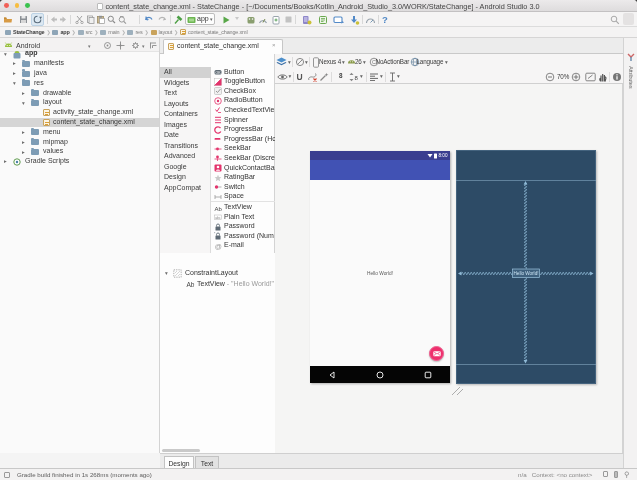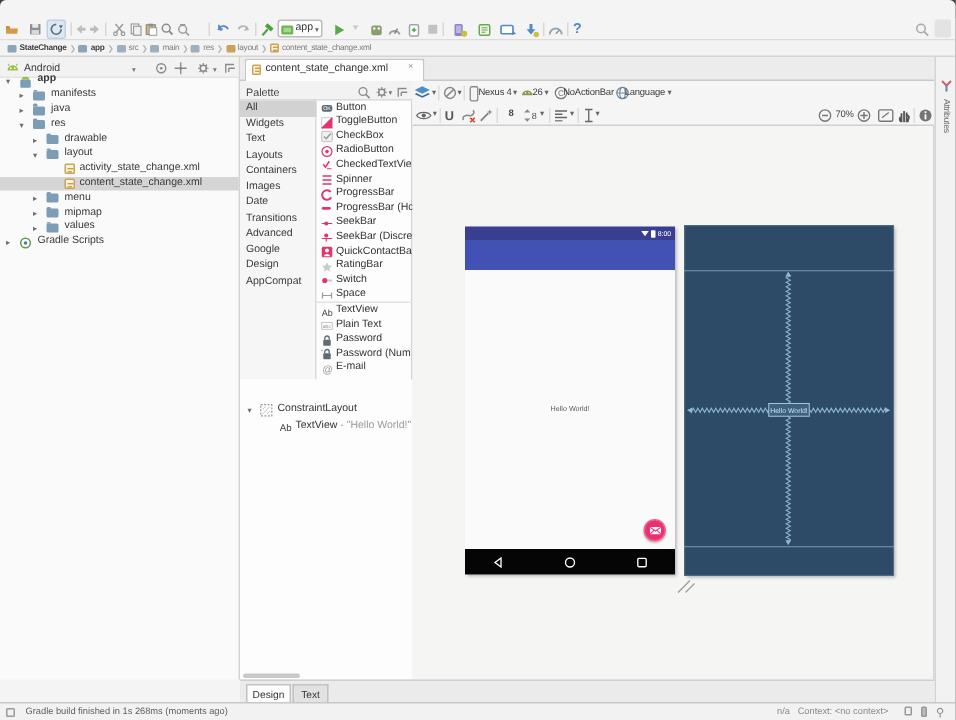--- a/index.html
+++ b/index.html
@@ -54,20 +54,26 @@
 #status{left:0;top:468px;width:637px;height:12px;background:#f3f2f2;border-top:1px solid #c8c8c8;font-size:6.2px;color:#5d5d5d;}
 
 #phone{left:35px;top:97px;width:140px;height:232px;background:#fcfcfc;box-shadow:1px 1px 2px rgba(0,0,0,0.28);}
 #pstatus{left:0;top:0;width:140px;height:9px;background:#3a3e90;}
 #pappbar{left:0;top:9px;width:140px;height:20px;background:#4152b4;}
 #pnav{left:0;top:215px;width:140px;height:17px;background:#050505;}
 #bp{left:181px;top:96px;width:140px;height:234px;background:#2d4b66;box-shadow:1px 1px 2px rgba(0,0,0,0.25);}
 </style></head>
 <body>
 <div id="win">
+  <div id="title" class="abs">
+    <div class="light abs" style="left:4.2px;background:#f15f57;"></div>
+    <div class="light abs" style="left:14.6px;background:#f7bd41;"></div>
+    <div class="light abs" style="left:25.2px;background:#3ac24e;"></div>
+    <div class="t abs"><span style="display:inline-block;width:6px;height:7px;background:#fff;border:0.5px solid #bbb;border-radius:1px;vertical-align:-1px;margin-right:2px;"></span>content_state_change.xml - StateChange - [~/Documents/Books/Kotlin_Android_Studio_3.0/WORK/StateChange] - Android Studio 3.0</div>
+  </div>
   <div id="toolbar" class="abs">
       <svg class="abs" style="left:2.5px;top:2.5px;" width="10" height="9" viewBox="0 0 10 9">
         <path d="M1,2.5 L1,7.5 L8.5,7.5 L9,4 L3.8,4 L3.2,2.5 Z" fill="#d79a44"></path>
         <path d="M1,2.5 L3.2,2.5 L3.8,4 L1,4 Z" fill="#c08a3a"></path>
       </svg>
       <svg class="abs" style="left:18.5px;top:2.5px;" width="9" height="9" viewBox="0 0 9 9">
         <rect x="1" y="1" width="7" height="7" rx="0.5" fill="#8b8f94"></rect>
         <rect x="2.5" y="1" width="4" height="2.5" fill="#e8e8e8"></rect>
         <rect x="2" y="5" width="5" height="3" fill="#d7d7d7"></rect>
       </svg>
@@ -302,35 +308,20 @@
       <div class="row" style="top:118.8px;">
         <span class="arr" style="left:4px;">▸</span>
         <svg class="abs" style="left:13px;top:1.5px;" width="8" height="8" viewBox="0 0 8 8">
           <circle cx="4" cy="4" r="3.2" stroke="#5f9b4f" stroke-width="1" fill="#fff"></circle>
           <circle cx="4" cy="4" r="1.2" fill="#4a7ea8"></circle>
         </svg>
         <span class="txt" style="left:25px;">Gradle Scripts</span>
       </div>
     </div>
   <div id="pal" class="abs">
-      <div id="palhead" class="abs">
-        <div class="abs" style="left:4px;top:2.5px;font-size:7.2px;color:#444;">Palette</div>
-        <svg class="abs" style="left:78px;top:2.5px;" width="9" height="9" viewBox="0 0 9 9">
-          <circle cx="4" cy="4" r="2.6" stroke="#8a8a8a" stroke-width="0.9" fill="none"></circle>
-          <path d="M6,6 L8.4,8.4" stroke="#8a8a8a" stroke-width="1.1"></path>
-        </svg>
-        <svg class="abs" style="left:90px;top:2.5px;" width="9" height="9" viewBox="0 0 9 9">
-          <circle cx="4.5" cy="4.5" r="2" stroke="#8a8a8a" fill="none" stroke-width="1"></circle>
-          <path d="M4.5,1 L4.5,2.5 M4.5,6.5 L4.5,8 M1,4.5 L2.5,4.5 M6.5,4.5 L8,4.5 M2,2 L3,3 M6,6 L7,7 M7,2 L6,3 M2,7 L3,6" stroke="#8a8a8a" stroke-width="0.8"></path>
-        </svg>
-        <div class="abs" style="left:99px;top:4px;font-size:5px;color:#777;">▾</div>
-        <svg class="abs" style="left:104px;top:2.5px;" width="9" height="9" viewBox="0 0 9 9">
-          <path d="M1.5,1.5 L1.5,7.5 M1.5,2 L7,2 M3.5,4.5 L7.5,4.5 M3.5,4.5 L3.5,7" stroke="#8a8a8a" stroke-width="0.9" fill="none"></path>
-        </svg>
-      </div>
       <div id="cats" class="abs">
         <div class="cat" style="top:0.0px;background:#d2d2d2;"><span style="position:relative;top:1px;">All</span></div>
         <div class="cat" style="top:10.5px;"><span style="position:relative;top:1px;">Widgets</span></div>
         <div class="cat" style="top:21.0px;"><span style="position:relative;top:1px;">Text</span></div>
         <div class="cat" style="top:31.5px;"><span style="position:relative;top:1px;">Layouts</span></div>
         <div class="cat" style="top:42.0px;"><span style="position:relative;top:1px;">Containers</span></div>
         <div class="cat" style="top:52.5px;"><span style="position:relative;top:1px;">Images</span></div>
         <div class="cat" style="top:63.0px;"><span style="position:relative;top:1px;">Date</span></div>
         <div class="cat" style="top:73.5px;"><span style="position:relative;top:1px;">Transitions</span></div>
         <div class="cat" style="top:84.0px;"><span style="position:relative;top:1px;">Advanced</span></div>

